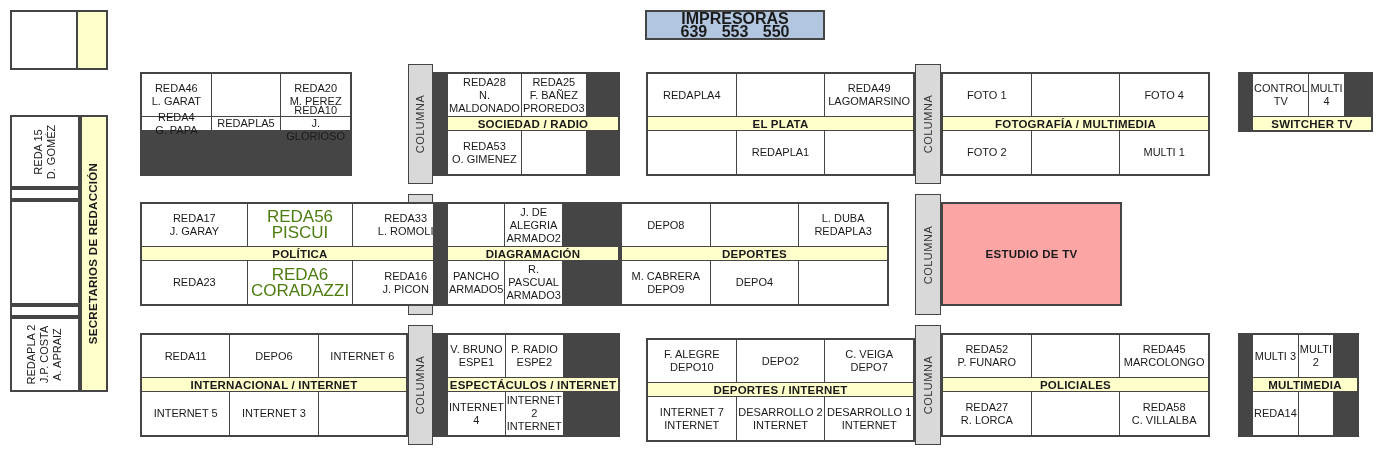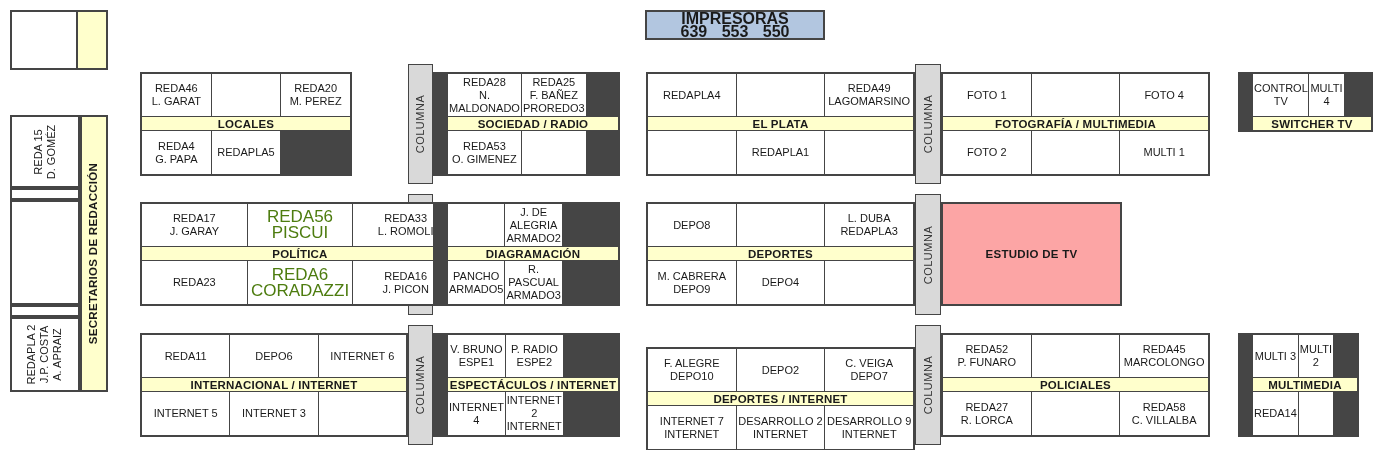--- a/index.html
+++ b/index.html
@@ -110,24 +110,25 @@
 <div class="column-strip" style="left:915px;top:325px;width:26px;height:120px">
     <span>COLUMNA</span>
   </div>
 
 <div class="section cols3" style="left:140px;top:72px;width:212px">
   <div class="cell">REDA46
 L. GARAT</div>
   <div class="cell"></div>
   <div class="cell">REDA20
 M. PEREZ</div>
-  <div class="hdr">LOCALES</div>
   <div class="cell">REDA4
 G. PAPA</div>
   <div class="cell">REDAPLA5</div>
+  <div class="cell">REDA10
+J. GLORIOSO</div>
 </div>
 
 <div class="section cols2" style="left:433px;top:72px;width:187px">
   <div class="cell">REDA28
 N. MALDONADO</div>
   <div class="cell">REDA25
 F. BAÑEZ
 PROREDO3</div>
   <div class="hdr">SOCIEDAD / RADIO</div>
   <div class="cell">REDA53
@@ -181,21 +182,21 @@
   <div class="cell"></div>
   <div class="cell">J. DE ALEGRIA
 ARMADO2</div>
   <div class="hdr">DIAGRAMACIÓN</div>
   <div class="cell">PANCHO
 ARMADO5</div>
   <div class="cell">R. PASCUAL
 ARMADO3</div>
 </div>
 
-<div class="section cols3" style="left:646px;top:202px;width:269px">
+<div class="section cols3" style="left:620px;top:202px;width:269px">
   <div class="cell">DEPO8</div>
   <div class="cell"></div>
   <div class="cell">L. DUBA
 REDAPLA3</div>
   <div class="hdr">DEPORTES</div>
   <div class="cell">M. CABRERA
 DEPO9</div>
   <div class="cell">DEPO4</div>
   <div class="cell"></div>
 </div>
@@ -218,32 +219,32 @@
   <div class="cell">V. BRUNO
 ESPE1</div>
   <div class="cell">P. RADIO
 ESPE2</div>
   <div class="hdr">ESPECTÁCULOS / INTERNET</div>
   <div class="cell">INTERNET 4</div>
   <div class="cell">INTERNET 2
 INTERNET</div>
 </div>
 
-<div class="section cols3" style="left:646px;top:347px;width:269px">
+<div class="section cols3" style="left:646px;top:338px;width:269px">
   <div class="cell">F. ALEGRE
 DEPO10</div>
   <div class="cell">DEPO2</div>
   <div class="cell">C. VEIGA
 DEPO7</div>
   <div class="hdr">DEPORTES / INTERNET</div>
   <div class="cell">INTERNET 7
 INTERNET</div>
   <div class="cell">DESARROLLO 2
 INTERNET</div>
-  <div class="cell">DESARROLLO 9
+  <div class="cell">DESARROLLO 1
 INTERNET</div>
 </div>
 
 <div class="section cols3" style="left:941px;top:333px;width:269px">
   <div class="cell">REDA52
 P. FUNARO</div>
   <div class="cell"></div>
   <div class="cell">REDA45
 MARCOLONGO</div>
   <div class="hdr">POLICIALES</div>

